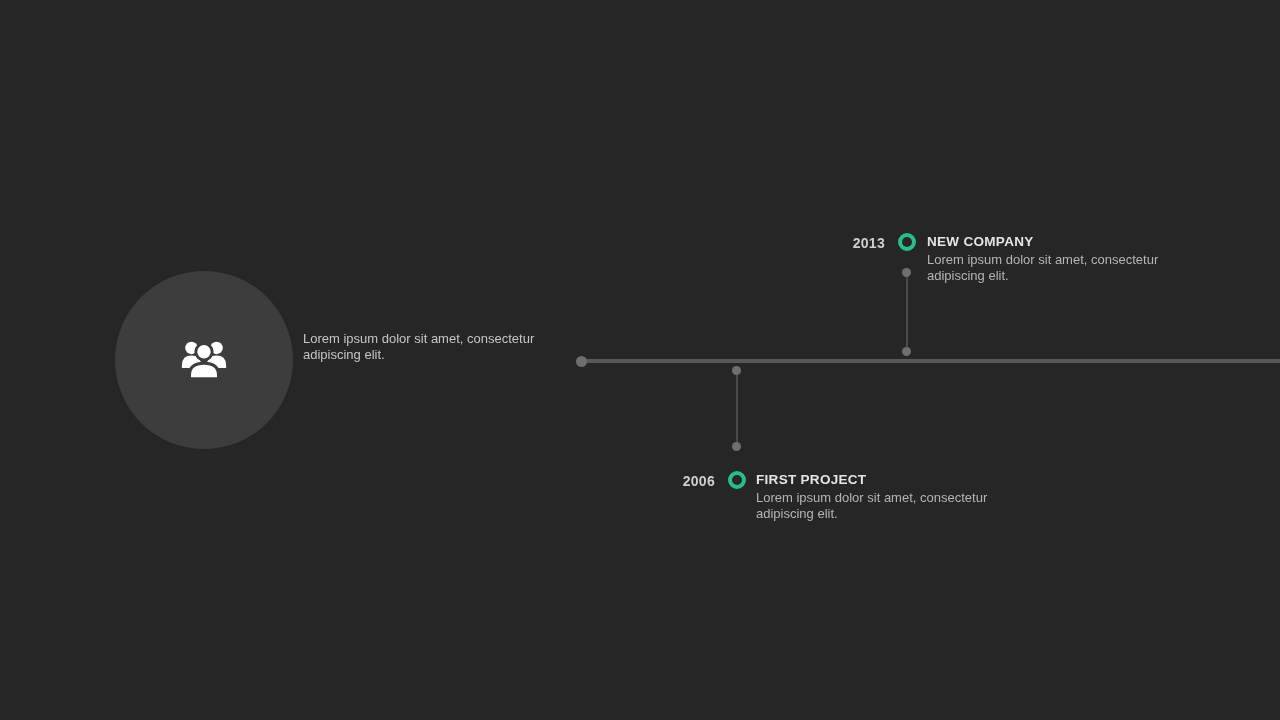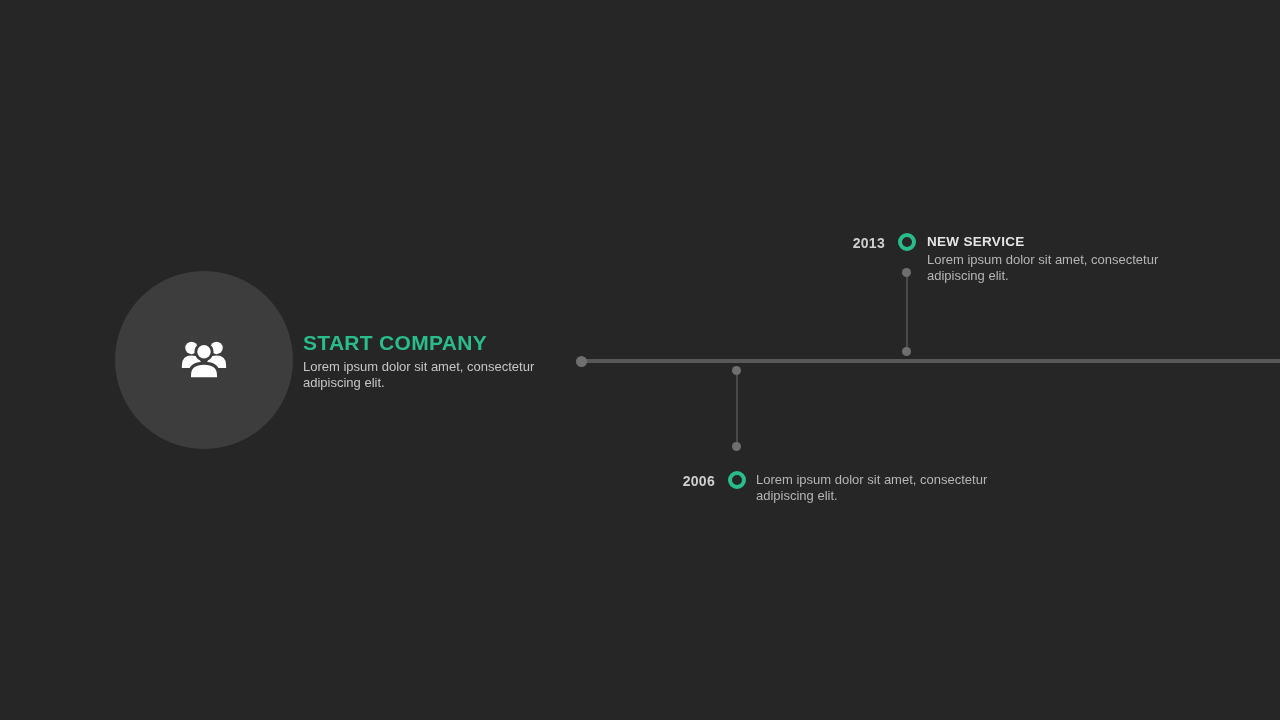--- a/index.html
+++ b/index.html
@@ -126,43 +126,43 @@
         <circle cx="39" cy="11" r="6.5" fill="#ffffff"></circle>
         <path d="M29 29 q0 -10 10 -10 q10 0 10 10 l0 3 l-20 0 z" fill="#ffffff"></path>
 
         <circle cx="26" cy="15" r="8.5" fill="#ffffff" stroke="#3d3d3d" stroke-width="3"></circle>
         <path d="M11 39 q0 -12 15 -12 q15 0 15 12 l0 4 l-30 0 z" fill="#ffffff" stroke="#3d3d3d" stroke-width="3"></path>
       </svg>
     </span>
   </div>
 
   <div class="feature-text">
-    <div class="feature-title">START COMPANY</div>
     <div class="feature-desc">Lorem ipsum dolor sit amet, consectetur adipiscing elit.</div>
   </div>
 
   <div class="timeline-line"></div>
   <div class="timeline-start-dot"></div>
 
   <div>
     <div class="event-year" style="left:825px; top:235px;">2013</div>
     <div class="event-node" style="left:898px; top:233px;"></div>
     <div class="event-body" style="left:927px; top:234px;">
-      <div class="event-title">NEW SERVICE</div>
+      <div class="event-title">NEW COMPANY</div>
       <div class="event-desc">Lorem ipsum dolor sit amet, consectetur adipiscing elit.</div>
     </div>
     <div class="connector" style="left:906px; top:272px; height:79px;"></div>
     <div class="connector-dot" style="left:902px; top:268px;"></div>
     <div class="connector-dot" style="left:902px; top:347px;"></div>
   </div>
 
   <div>
     <div class="connector" style="left:736px; top:370px; height:76px;"></div>
     <div class="connector-dot" style="left:732px; top:366px;"></div>
     <div class="connector-dot" style="left:732px; top:442px;"></div>
     <div class="event-year" style="left:655px; top:473px;">2006</div>
     <div class="event-node" style="left:728px; top:471px;"></div>
     <div class="event-body" style="left:756px; top:472px;">
+      <div class="event-title">FIRST PROJECT</div>
       <div class="event-desc">Lorem ipsum dolor sit amet, consectetur adipiscing elit.</div>
     </div>
   </div>
 
 </div>
 
 </body></html>

